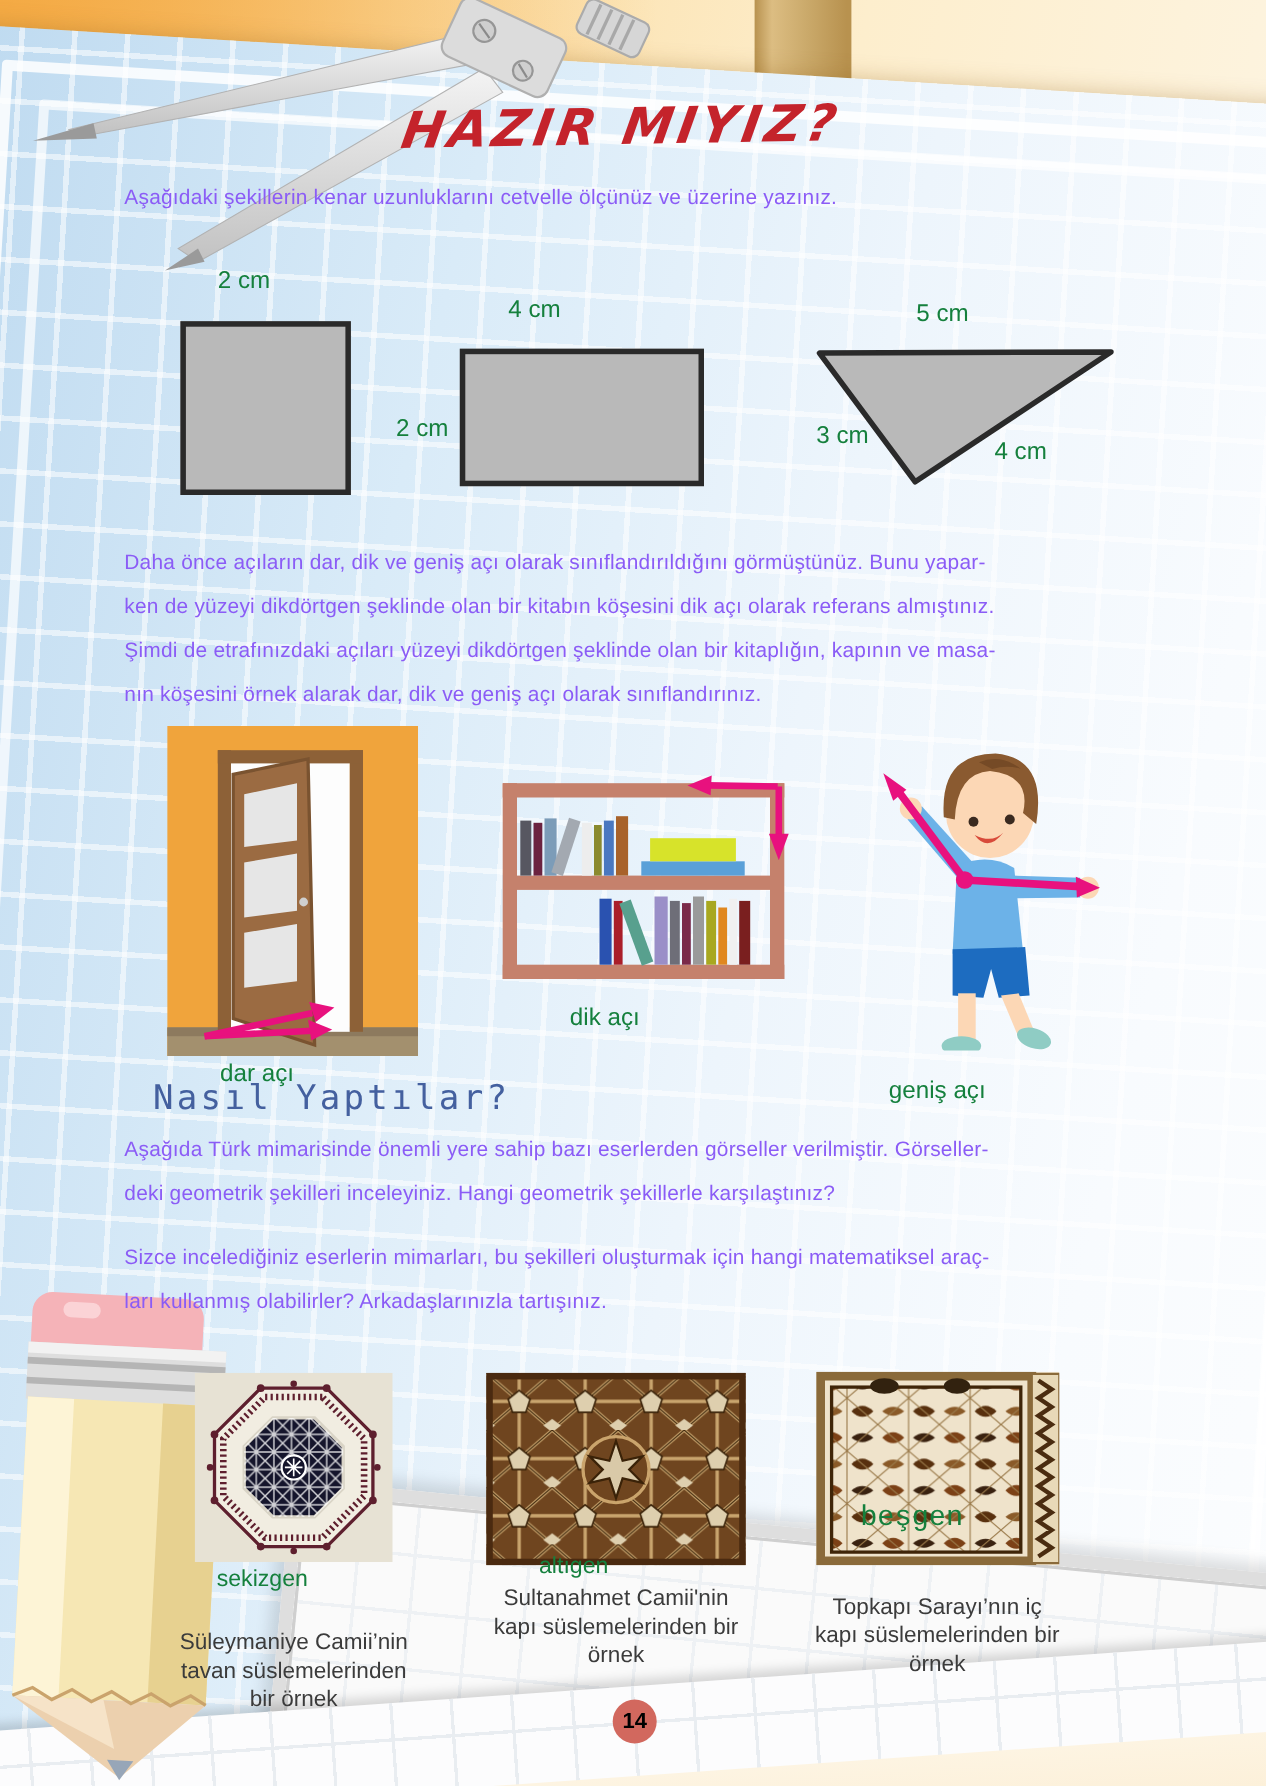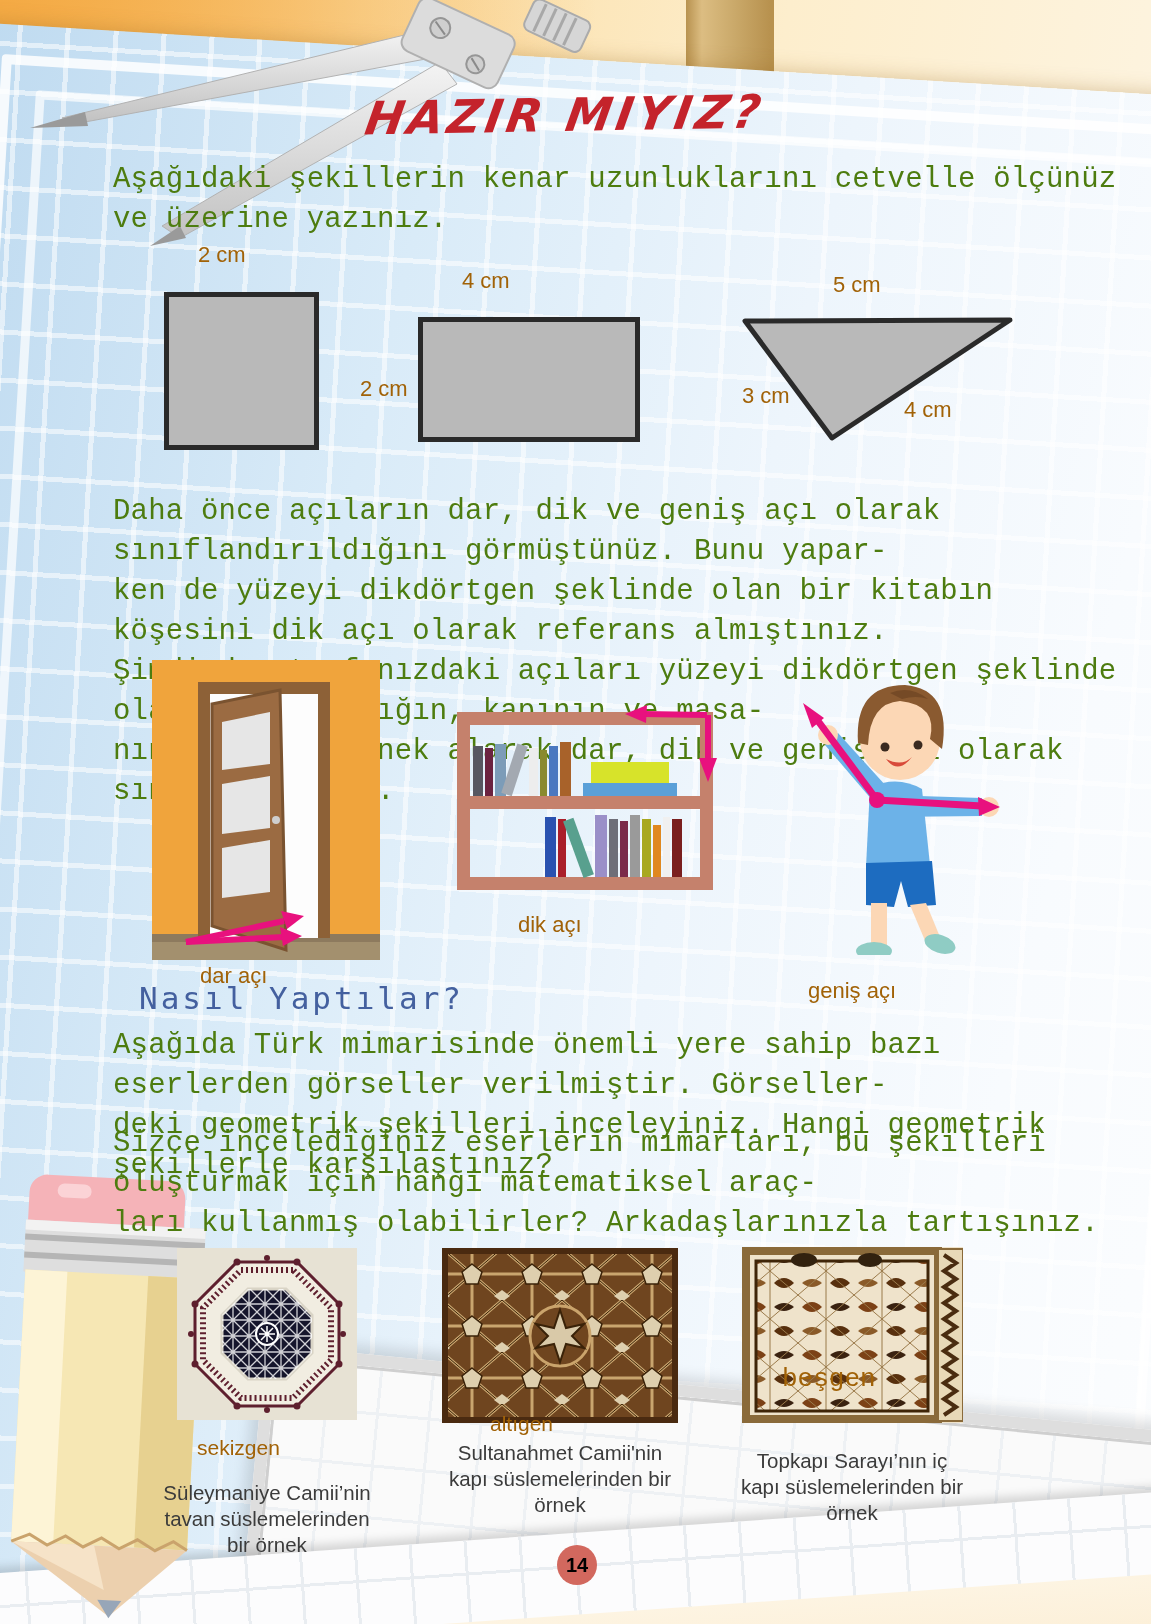--- a/index.html
+++ b/index.html
@@ -33,23 +33,23 @@
     transform:rotate(-4deg);background:
       repeating-linear-gradient(0deg,#e9edf1 0 3px,rgba(255,255,255,0) 3px 55px),
       repeating-linear-gradient(90deg,#e9edf1 0 3px,rgba(255,255,255,0) 3px 55px),#fcfcfd;
     box-shadow:0 -6px 10px rgba(0,0,0,.15);}
   .bottom-cream{position:absolute;left:-80px;top:1612px;width:1400px;height:300px;
     transform:rotate(-4deg);background:linear-gradient(180deg,#fdf4e2,#f8dcae);}
   
   .page-title{position:absolute;left:330px;top:88px;width:470px;text-align:center;
     font-family:"DejaVu Sans",sans-serif;font-style:italic;font-weight:bold;
     font-size:46px;letter-spacing:4px;transform:skewX(-10deg) rotate(-1deg);}
-  .body-text{position:absolute;color:#4d7c0f;font-size:29px;line-height:40px;
-    white-space:pre-line;letter-spacing:.2px;width:1020px;font-family:Liberation Mono, monospace;}
-  .red-label{position:absolute;color:#a16207;font-size:22px;white-space:nowrap;}
+  .body-text{position:absolute;color:#8b5cf6;font-size:19px;line-height:40px;
+    white-space:pre-line;letter-spacing:.2px;width:1020px;}
+  .red-label{position:absolute;color:#15803d;font-size:22px;white-space:nowrap;}
   .center{text-align:left;}
   .section-title{position:absolute;left:95px;top:980px;
     font-family:"DejaVu Sans Mono",monospace;font-weight:normal;font-size:31px;
     letter-spacing:3px;color:#44609f;margin-left:44px;}
   .caption{position:absolute;width:260px;text-align:center;color:#3b3b3b;
     font-size:20.5px;line-height:26px;white-space:pre-line;}
   .page-badge{position:absolute;left:557px;top:1545px;width:40px;height:40px;border-radius:50%;
     background:#d2685e;color:#000000;font-weight:bold;font-size:20px;
     display:flex;align-items:center;justify-content:center;}
   
@@ -243,21 +243,21 @@
       <circle cx="90" cy="10" r="3"></circle>
         <circle cx="90" cy="162" r="3"></circle>
         <circle cx="14" cy="86" r="3"></circle>
         <circle cx="166" cy="86" r="3"></circle>
     </g>
     <polygon points="109,41 71,41 45,67 45,105 71,131 109,131 135,105 135,67" fill="#15152c" stroke="#d9d4c6" stroke-width="3"></polygon>
     <polygon points="109,41 71,41 45,67 45,105 71,131 109,131 135,105 135,67" fill="url(#lat)"></polygon>
     <circle cx="90" cy="86" r="11" fill="#15152c" stroke="#fff" stroke-width="2"></circle>
     <path d="M90,78 V94 M82,86 H98 M84,80 L96,92 M96,80 L84,92" stroke="#fff" stroke-width="1.5"></path>
   </svg>
-  <div class="red-label center" style="left:197px;top:1424px;width:140px;font-size:21px;margin-top:12px;">sekizgen</div>
+  <div class="red-label center" style="left:197px;top:1424px;width:140px;font-size:21px;">sekizgen</div>
   <div class="caption" style="left:137px;top:1480px;">Süleymaniye Camii’nin
 tavan süslemelerinden
 bir örnek</div>
 
   <svg style="left:442px;top:1248px;" width="236" height="175" viewBox="0 0 236 175">
     <defs>
       <pattern id="wood" width="60" height="52" patternUnits="userSpaceOnUse">
         <rect width="60" height="52" fill="#6f451f"></rect>
         <path d="M0,0 L60,52 M60,0 L0,52 M30,0 V52 M0,26 H60" stroke="#c9a56e" stroke-width="3" fill="none"></path>
         <path d="M0,0 L60,52 M60,0 L0,52" stroke="#3a2208" stroke-width="1" fill="none"></path>

